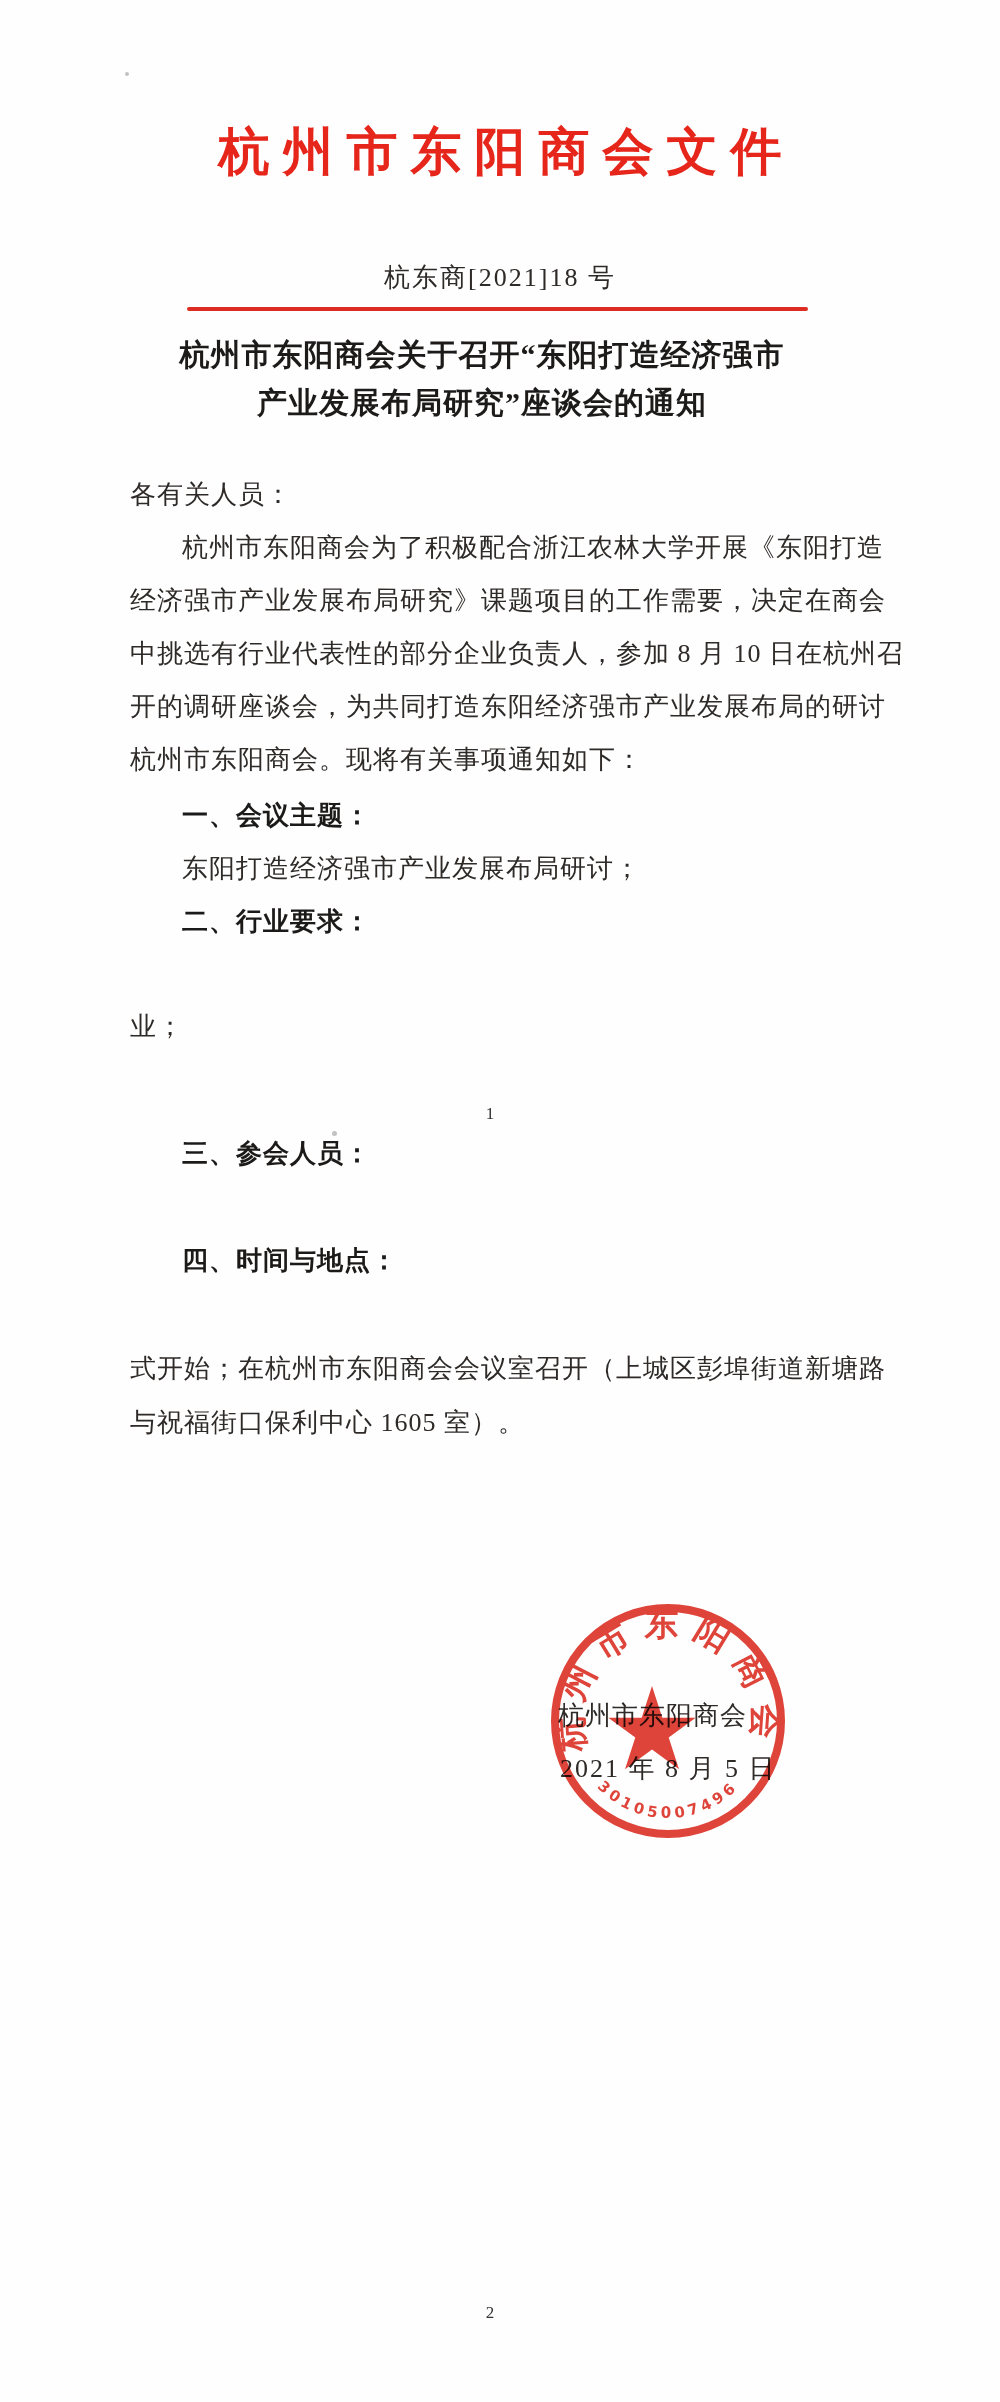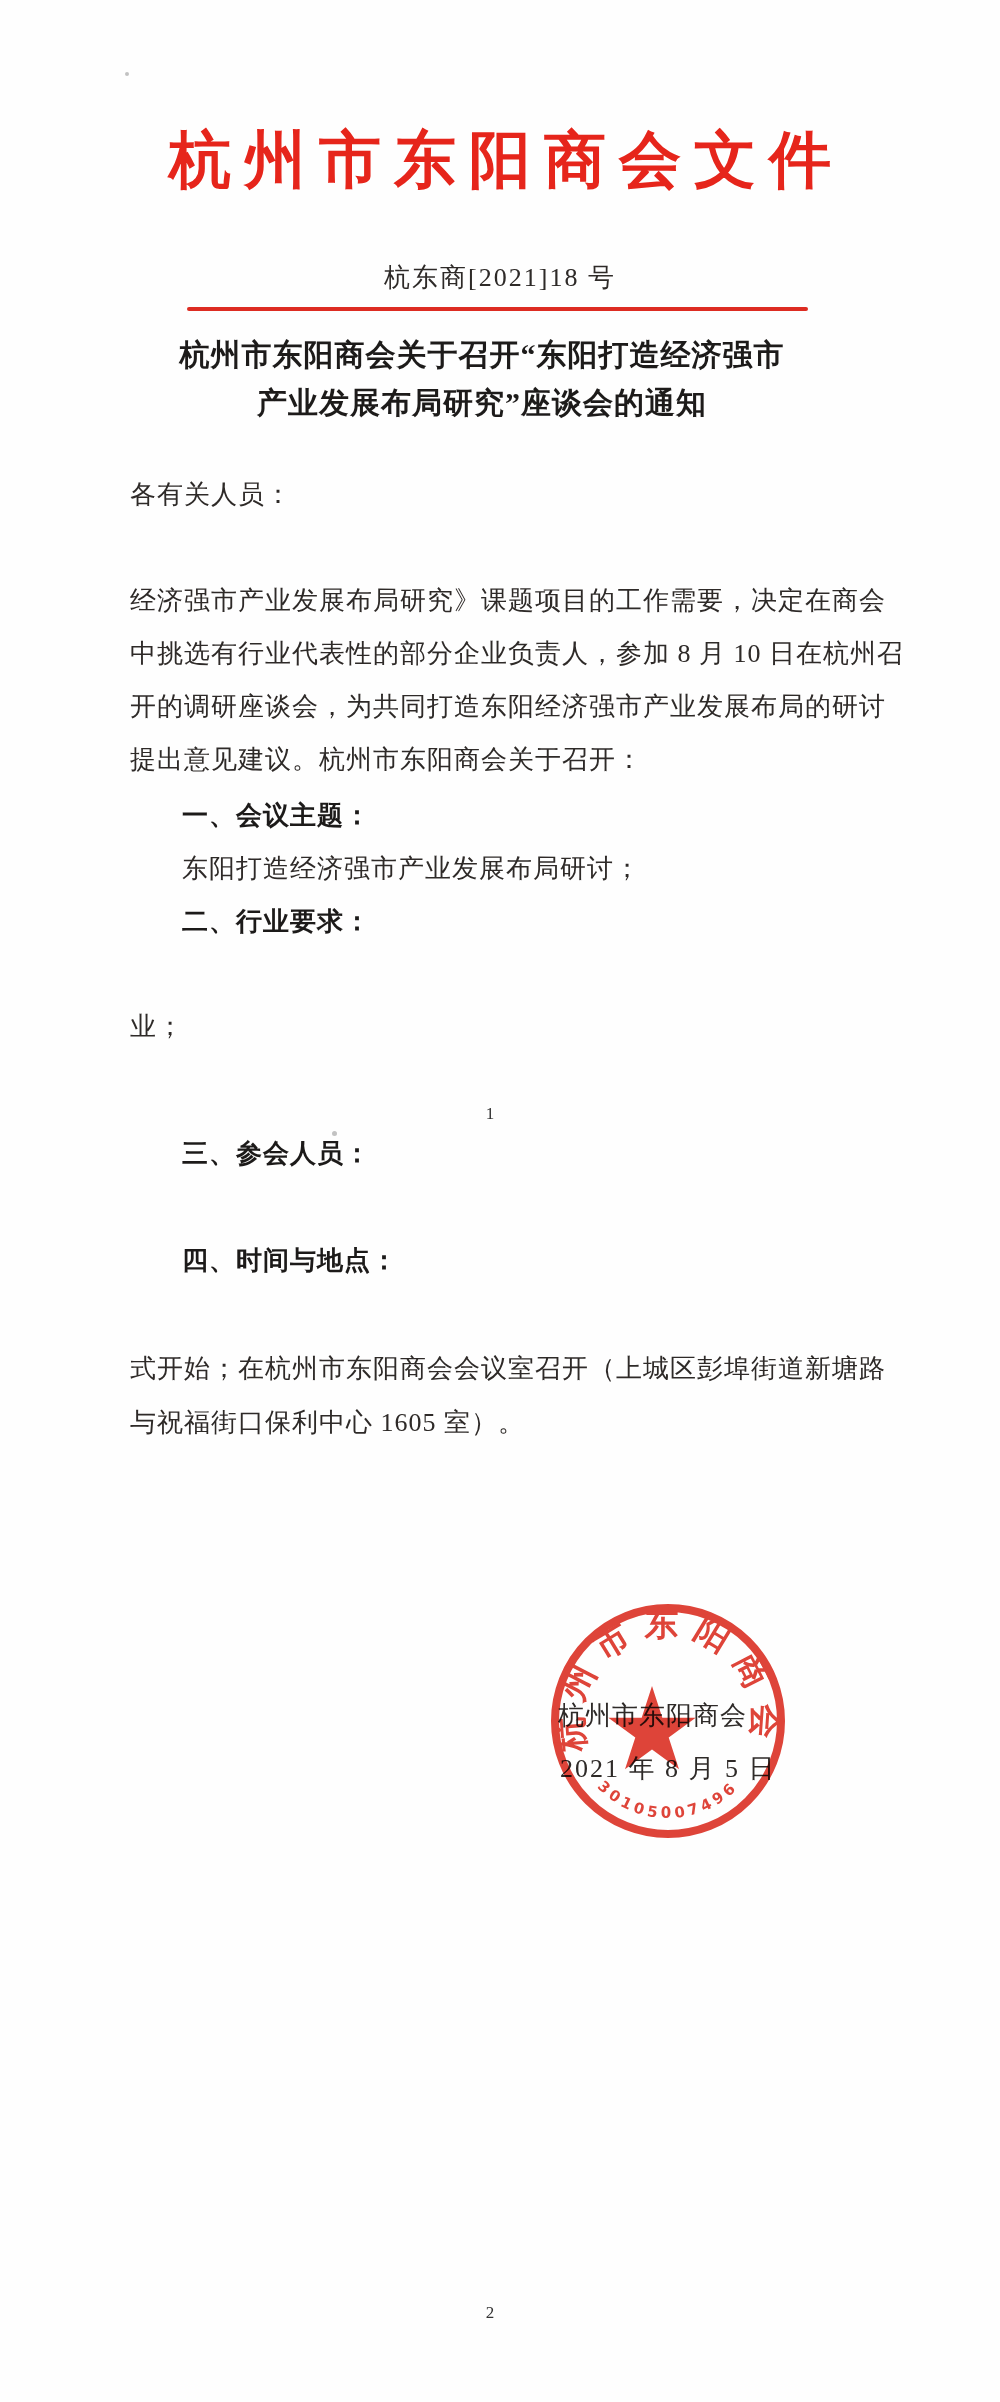--- a/index.html
+++ b/index.html
@@ -8,21 +8,21 @@
     width:1000px;
     height:2402px;
     background:#fefefe;
     overflow:hidden;
     font-family:"Liberation Serif","DejaVu Serif",serif;
   }
   .org-title{
     position:absolute;
     top:118px;left:0;width:1000px;
     text-align:center;
-    font-size:62px;
+    font-size:51px;
     font-weight:900;
     color:#e6251b;
     letter-spacing:13px;
     text-indent:13px;
     white-space:nowrap;
   }
   .doc-no{
     position:absolute;
     top:260px;left:0;width:1000px;
     text-align:center;
@@ -108,24 +108,25 @@
   <div class="org-title">杭州市东阳商会文件</div>
 
   <div class="doc-no">杭东商[2021]18 号</div>
 
   <div class="red-rule"></div>
 
   <div class="doc-title l1">杭州市东阳商会关于召开“东阳打造经济强市</div>
   <div class="doc-title l2">产业发展布局研究”座谈会的通知</div>
 
   <div class="ln" style="top:477px">各有关人员：</div>
+  <div class="ln ind" style="top:530px">杭州市东阳商会为了积极配合浙江农林大学开展《东阳打造</div>
   <div class="ln" style="top:583px">经济强市产业发展布局研究》课题项目的工作需要，决定在商会</div>
   <div class="ln" style="top:636px">中挑选有行业代表性的部分企业负责人，参加 8 月 10 日在杭州召</div>
   <div class="ln" style="top:689px">开的调研座谈会，为共同打造东阳经济强市产业发展布局的研讨</div>
-  <div class="ln" style="top:742px">提出意见建议。杭州市东阳商会关于召开：</div>
+  <div class="ln" style="top:742px">杭州市东阳商会。现将有关事项通知如下：</div>
 
   <div class="ln ind bold" style="top:798px">一、会议主题：</div>
   <div class="ln ind" style="top:851px">东阳打造经济强市产业发展布局研讨；</div>
   <div class="ln ind bold" style="top:904px">二、行业要求：</div>
   <div class="ln" style="top:1009px">业；</div>
 
   <div class="pg" style="top:1104px">1</div>
 
   <div class="ln ind bold" style="top:1136px">三、参会人员：</div>
   <div class="ln ind bold" style="top:1243px">四、时间与地点：</div>

